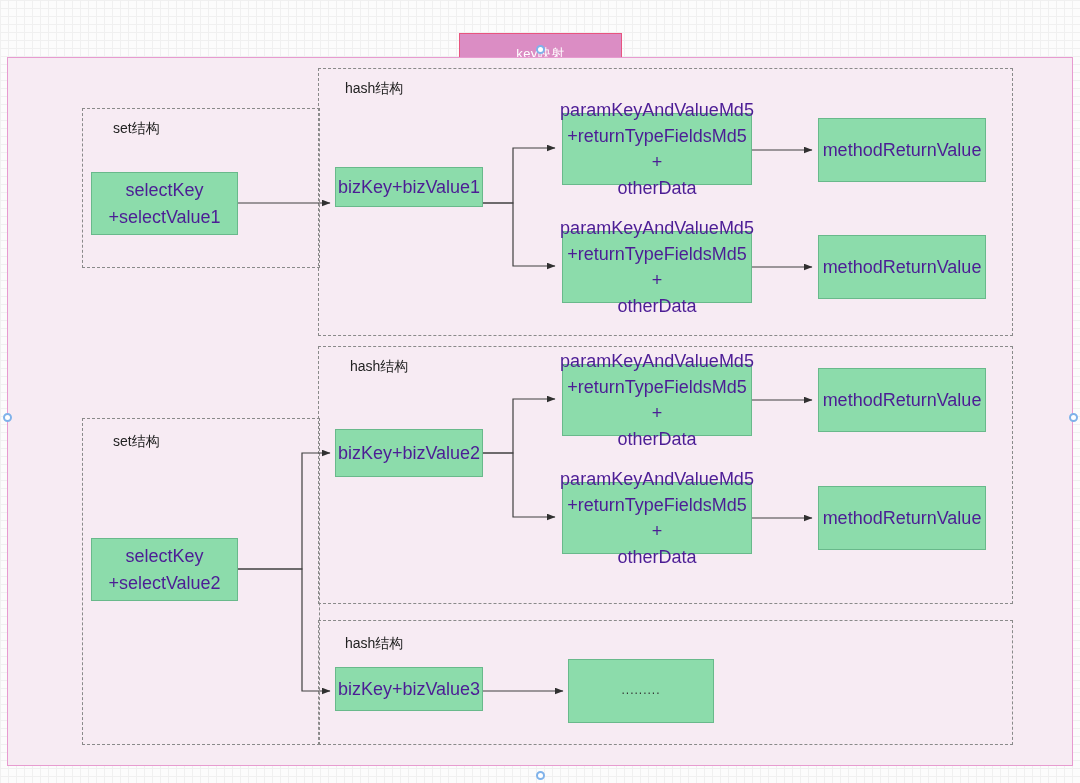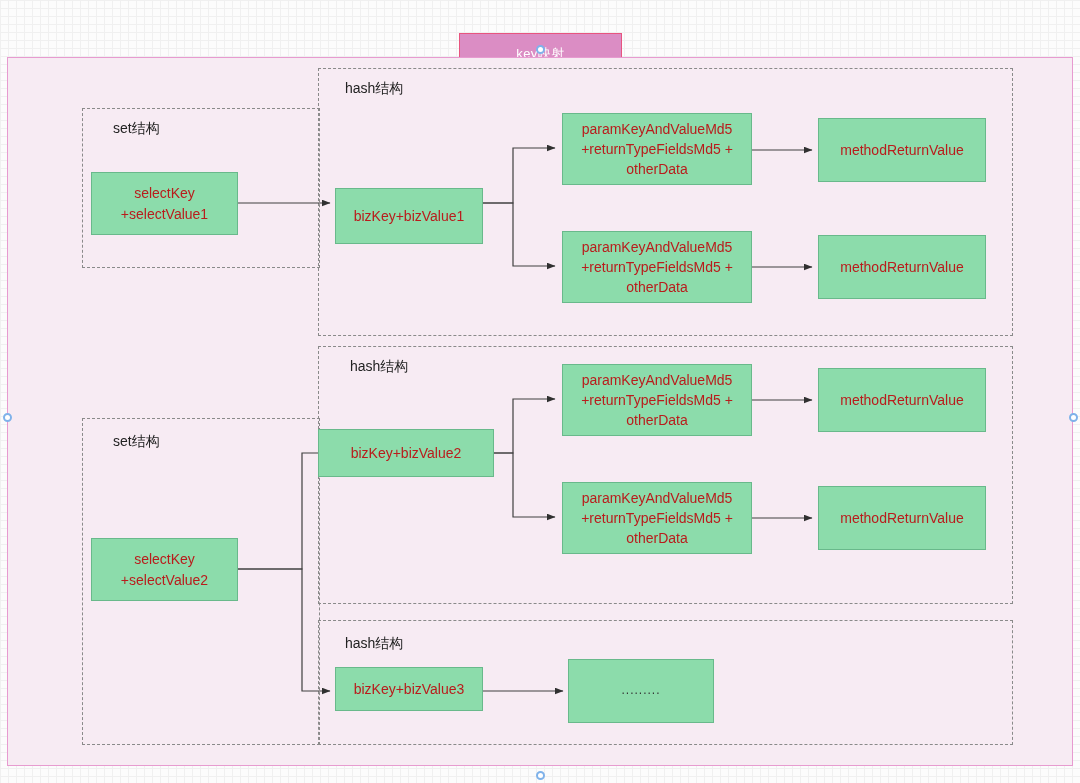--- a/index.html
+++ b/index.html
@@ -51,24 +51,24 @@
     font-size:14px;
     color:#222;
     white-space:nowrap;
   }
 
   .node{
     position:absolute;
     box-sizing:border-box;
     background:#8cdcab;
     border:1px solid #69b98b;
-    color:#b91c1c;
+    color:#4c1d95;
     display:flex;align-items:center;justify-content:center;
     text-align:center;
-    font-size:14px;
+    font-size:18px;
     line-height:1.45;
     padding:2px 6px;
     white-space:pre-line;
   }
   .node.dots{font-size:12px;letter-spacing:1px;color:#333;}
 
   .handle{
     position:absolute;
     width:9px;height:9px;border-radius:50%;
     background:#ffffff;border:2px solid #7fb2ea;
@@ -128,36 +128,36 @@
       <path d="M752,400 L812,400"></path>
       <path d="M752,518 L812,518"></path>
 
       <path d="M483,691 L563,691"></path>
     </g>
   </svg>
 
   <div class="node" style="left:91px;top:172px;width:147px;height:63px;">selectKey
 +selectValue1</div>
 
-  <div class="node" style="left:335px;top:188px;width:148px;height:56px;">bizKey+bizValue1</div>
+  <div class="node" style="left:335px;top:167px;width:148px;height:40px;">bizKey+bizValue1</div>
 
   <div class="node" style="left:562px;top:113px;width:190px;height:72px;">paramKeyAndValueMd5
 +returnTypeFieldsMd5 +
 otherData</div>
   <div class="node" style="left:562px;top:231px;width:190px;height:72px;">paramKeyAndValueMd5
 +returnTypeFieldsMd5 +
 otherData</div>
 
   <div class="node" style="left:818px;top:118px;width:168px;height:64px;">methodReturnValue</div>
   <div class="node" style="left:818px;top:235px;width:168px;height:64px;">methodReturnValue</div>
 
   <div class="node" style="left:91px;top:538px;width:147px;height:63px;">selectKey
 +selectValue2</div>
 
-  <div class="node" style="left:318px;top:429px;width:176px;height:48px;">bizKey+bizValue2</div>
+  <div class="node" style="left:335px;top:429px;width:148px;height:48px;">bizKey+bizValue2</div>
 
   <div class="node" style="left:562px;top:364px;width:190px;height:72px;">paramKeyAndValueMd5
 +returnTypeFieldsMd5 +
 otherData</div>
   <div class="node" style="left:562px;top:482px;width:190px;height:72px;">paramKeyAndValueMd5
 +returnTypeFieldsMd5 +
 otherData</div>
 
   <div class="node" style="left:818px;top:368px;width:168px;height:64px;">methodReturnValue</div>
   <div class="node" style="left:818px;top:486px;width:168px;height:64px;">methodReturnValue</div>

